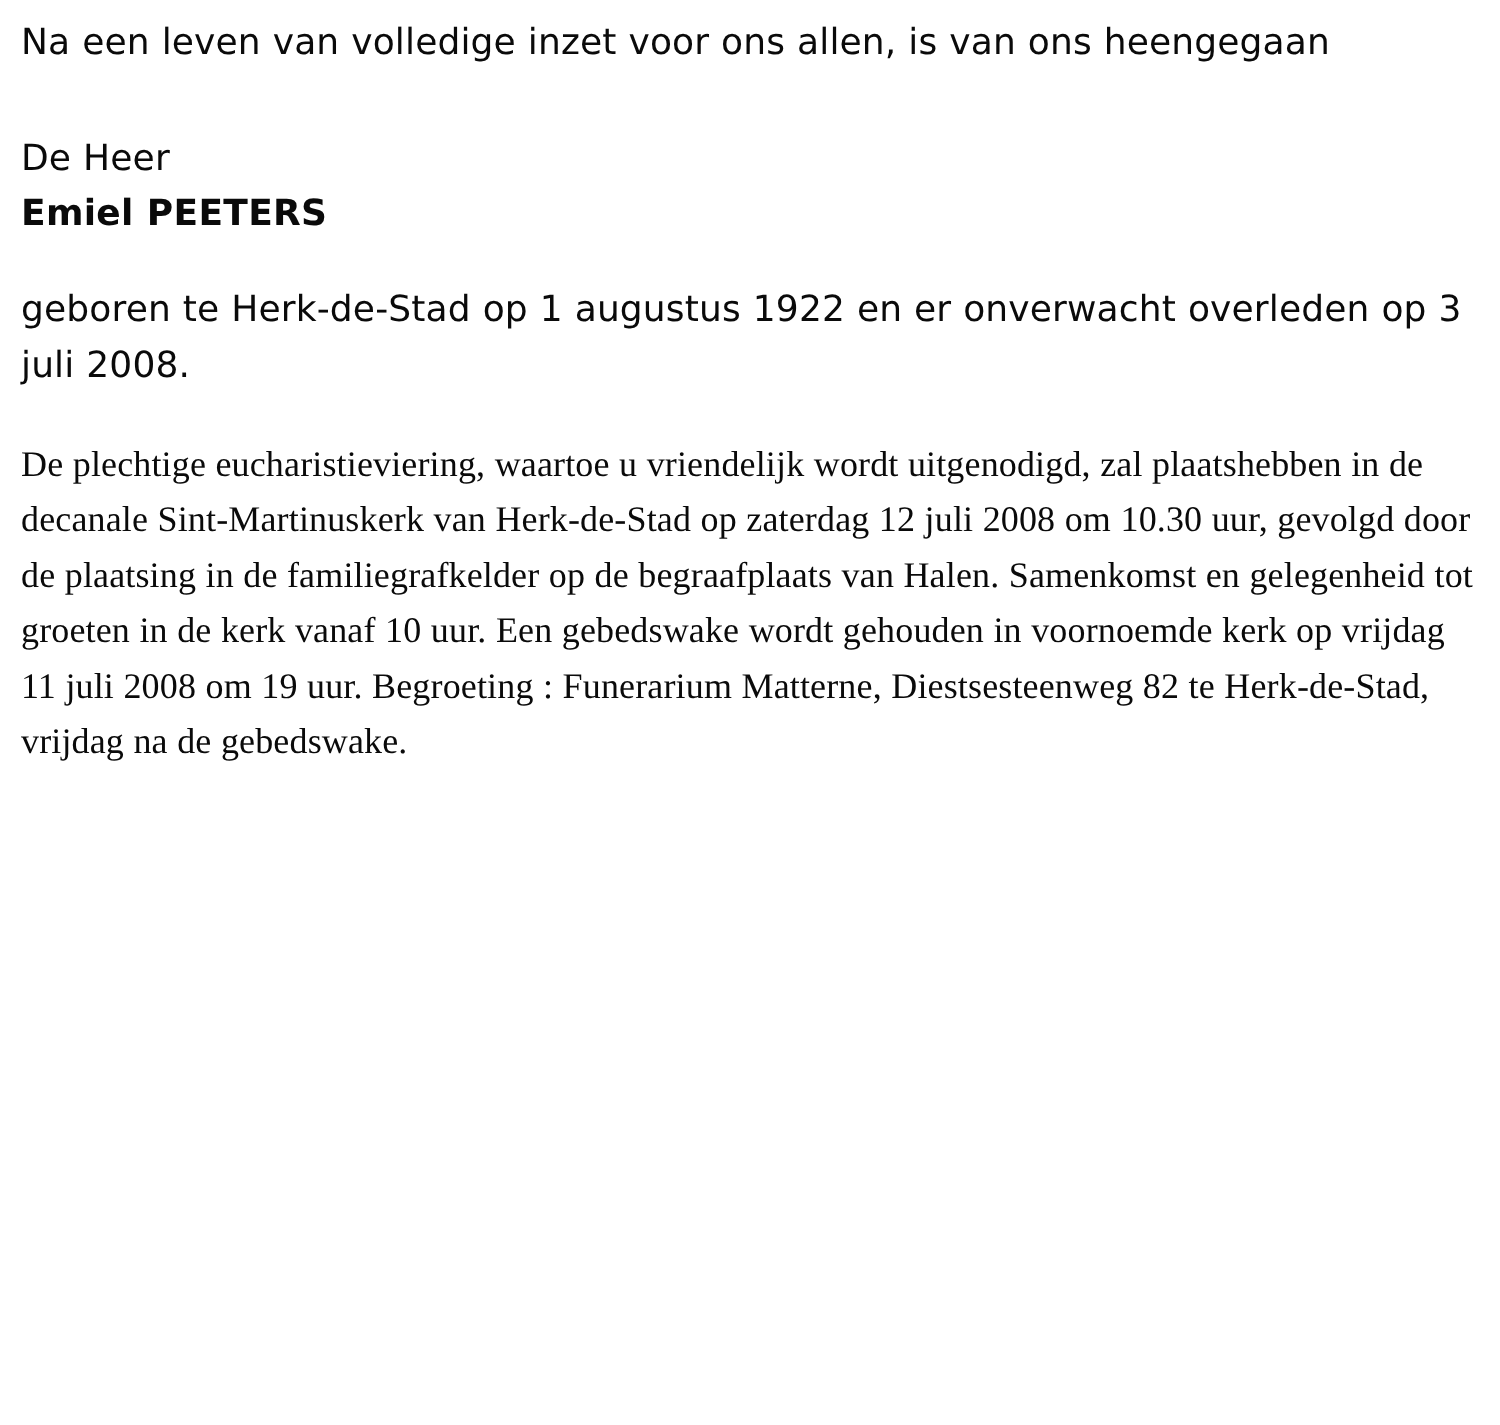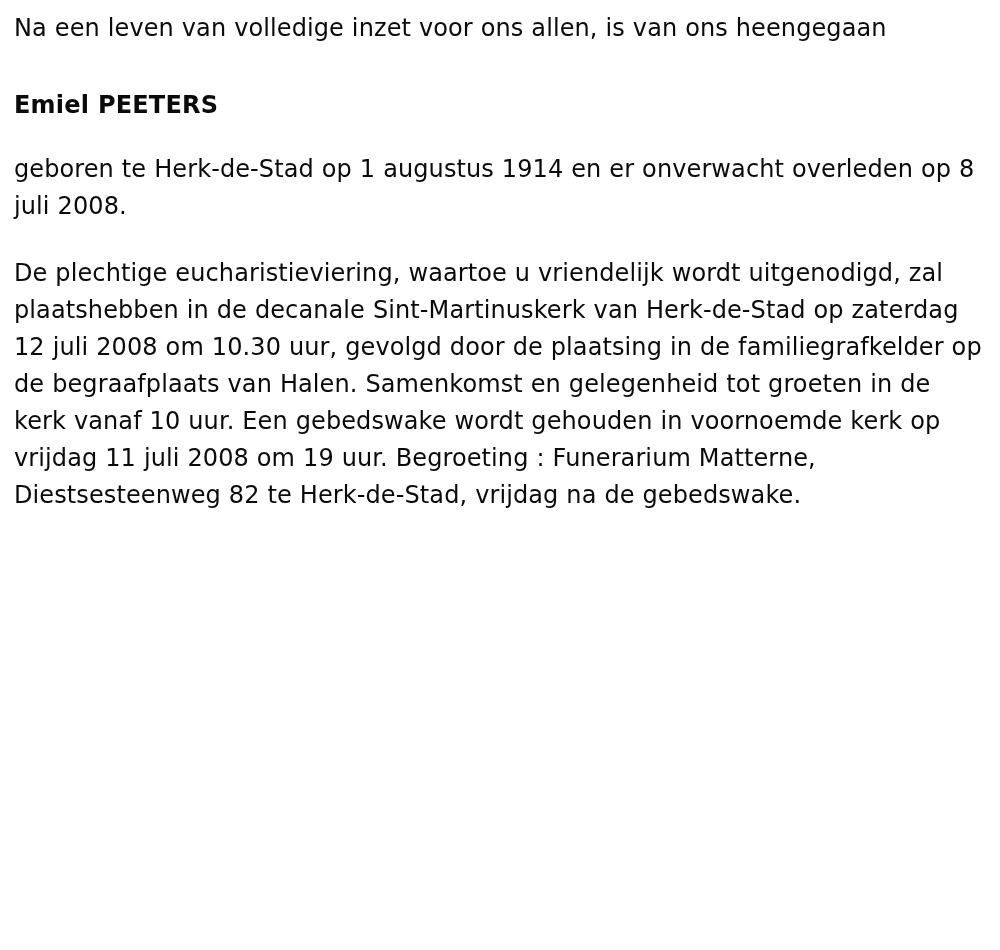--- a/index.html
+++ b/index.html
@@ -44,34 +44,36 @@
     letter-spacing: 0.2px;
   }
   .block-lead {
     margin-bottom: 40px;
   }
   .block-dates {
     margin-bottom: 30px;
   }
   .block-service {
     margin-bottom: 22px;
+    font-family: Liberation Serif, serif;
   }
   .block-addresses {
     margin-bottom: 30px;
   }
 </style>
 </head>
 <body>
 
 <div class="notice">
 
   <p class="block block-lead">Na een leven van volledige inzet voor ons allen, is van ons heengegaan</p>
 
+  <p class="block block-salutation">De Heer</p>
 
   <p class="block block-name">Emiel PEETERS</p>
 
-  <p class="block block-dates">geboren te Herk-de-Stad op 1 augustus 1914 en er onverwacht overleden op 8 juli 2008.</p>
+  <p class="block block-dates">geboren te Herk-de-Stad op 1 augustus 1922 en er onverwacht overleden op 3 juli 2008.</p>
 
   <p class="block block-service">De plechtige eucharistieviering, waartoe u vriendelijk wordt uitgenodigd, zal plaatshebben in de decanale Sint-Martinuskerk van Herk-de-Stad op zaterdag 12 juli 2008 om 10.30 uur, gevolgd door de plaatsing in de familiegrafkelder op de begraafplaats van Halen. Samenkomst en gelegenheid tot groeten in de kerk vanaf 10 uur. Een gebedswake wordt gehouden in voornoemde kerk op vrijdag 11 juli 2008 om 19 uur. Begroeting : Funerarium Matterne, Diestsesteenweg 82 te Herk-de-Stad, vrijdag na de gebedswake.</p>
 
 
 
 </div>
 
 </body></html>

